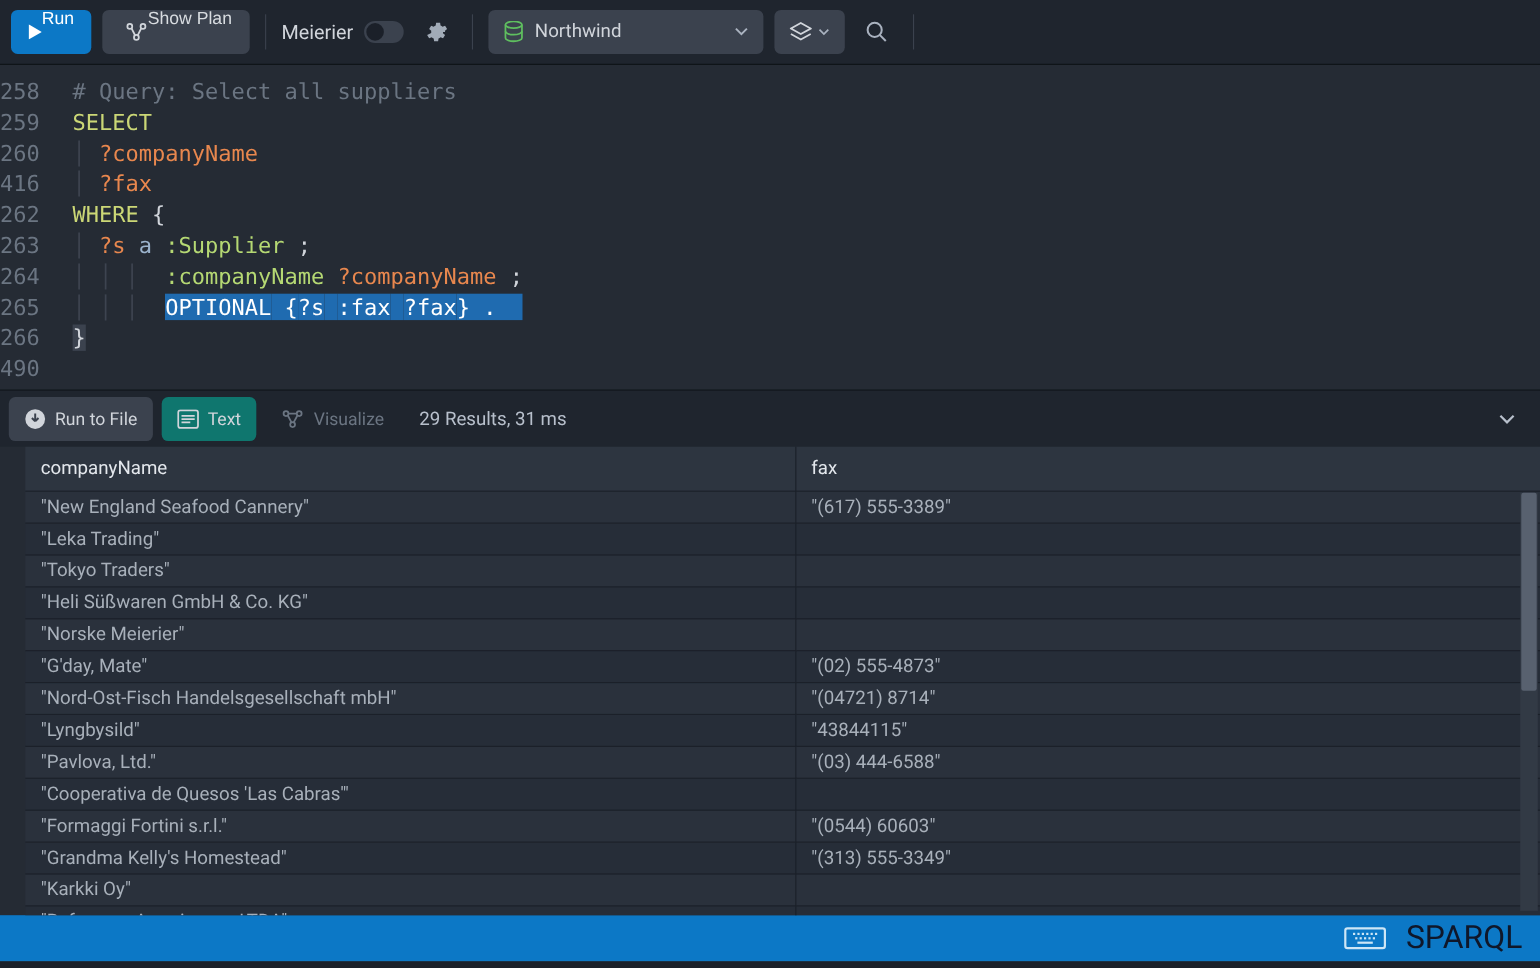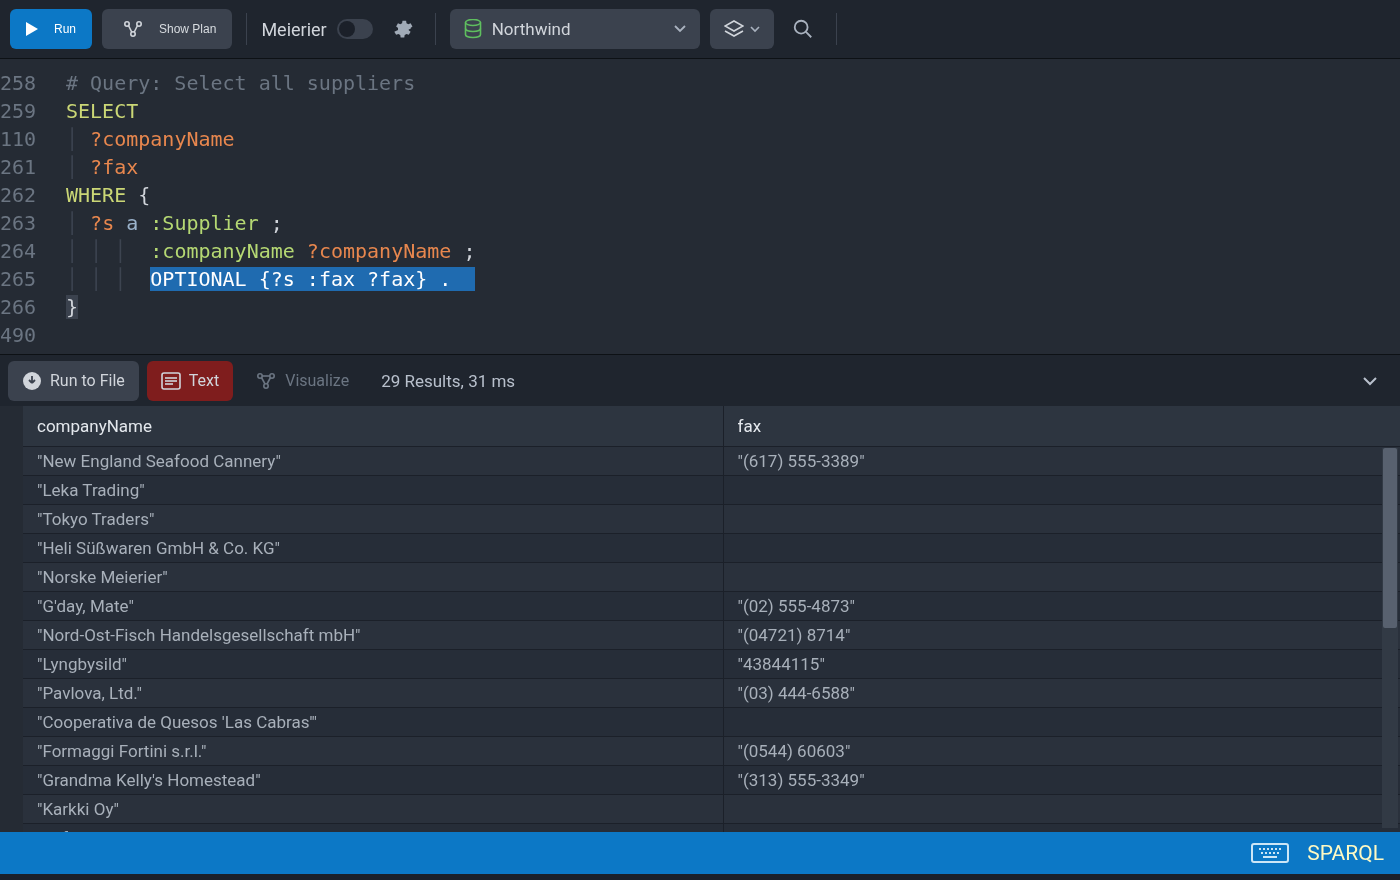--- a/index.html
+++ b/index.html
@@ -16,26 +16,25 @@
   height: 59px;
   display: flex;
   align-items: center;
   padding: 0 10px;
   gap: 10px;
   background: #1f252e;
   border-bottom: 1px solid #0d1115;
 }
 .btn {
   display: flex;
-  align-items: center;
-  gap: 16px;
+  gap: 0;
   height: 40px;
   padding: 0 16px;
   border-radius: 6px;
-  font-size: 12px;
+  font-size: 16px;
   cursor: pointer;
   border: none;
   color: #d8dce0;
 }
 .btn-primary { background: #0c78c6; color: #fff; }
 .btn-secondary { background: #3b424e; padding-left: 21px; }
 .btn-ghost { background: transparent; }
 .toolbar .divider {
   width: 1px; height: 32px; background: #3b424e; margin: 0 4px;
 }
@@ -108,21 +107,21 @@
   border-top: 1px solid #0d1115;
 }
 .rbtn {
   display: flex; align-items: center; gap: 8px;
   height: 40px; padding: 0 14px;
   border-radius: 6px; font-size: 16px;
   background: #3b424e;
   cursor: pointer;
   color: #d1d5db;
 }
-.rbtn.sel2 { background: #7f1d1d; }
+.rbtn.sel2 { background: #0f766e; }
 .rbtn.dis { color: #6b7582; }
 .results-info { font-size: 17px; color: #b8c0cc; margin-left: 10px; }
 .results-bar .chev-right { margin-left: auto; padding: 0 14px; color: #b8c0cc; cursor: pointer;}
 
 
 .results-wrap {
   height: 426px;
   position: relative;
   overflow: hidden;
 }
@@ -167,21 +166,21 @@
   align-items: center;
   justify-content: flex-end;
   padding: 0 16px;
   gap: 18px;
 }
 .statusbar .kbd-icon {
   border: 2px solid #cde6f6; border-radius: 3px;
   padding: 1px 5px;
 }
 .statusbar .lang {
-  font-size: 21px; color: #fef9c3;
+  font-size: 29px; color: #0f172a;
 }
 
 
 .bottom-gap { height: 6px; background: #1b2029; }
 
 </style>
 </head>
 <body>
 
 <div class="toolbar">
@@ -260,22 +259,22 @@
   </span>
 
   <div class="divider"></div>
 
 </div>
 
 <div class="editor">
   <div class="gutter" id="gutter">
       <div>258</div>
       <div>259</div>
-      <div>110</div>
-      <div>261</div>
+      <div>260</div>
+      <div>416</div>
       <div>262</div>
       <div>263</div>
       <div>264</div>
       <div>265</div>
       <div>266</div>
       <div>490</div>
     </div>
   <div class="code" id="code"><div><span class="tok-comment"># Query: Select all suppliers</span></div><div><span class="tok-keyword">SELECT</span></div><div><span class="indent-guide" style="color: rgb(61, 68, 80);">│ </span><span class="tok-var">?companyName</span></div><div><span class="indent-guide" style="color: rgb(61, 68, 80);">│ </span><span class="tok-var">?fax</span></div><div><span class="tok-keyword">WHERE</span><span class="tok-punc"> {</span></div><div><span class="indent-guide" style="color: rgb(61, 68, 80);">│ </span><span class="tok-var">?s</span><span class="tok-punc"> </span><span class="tok-a">a</span><span class="tok-punc"> </span><span class="tok-pred">:Supplier</span><span class="tok-punc"> ;</span></div><div><span class="indent-guide" style="color: rgb(61, 68, 80);">│ │ │  </span><span class="tok-pred">:companyName</span><span class="tok-punc"> </span><span class="tok-var">?companyName</span><span class="tok-punc"> ;</span></div><div><span class="indent-guide" style="color: rgb(61, 68, 80);">│ │ │  </span><span class="tok-keyword sel">OPTIONAL</span><span class="tok-punc sel"> {</span><span class="tok-var sel">?s</span><span class="tok-punc sel"> </span><span class="tok-pred sel">:fax</span><span class="tok-punc sel"> </span><span class="tok-var sel">?fax</span><span class="tok-punc sel">} .  </span></div><div><span class="tok-brace-hi" style="background: rgb(59, 66, 78); color: rgb(209, 213, 219);">}</span></div><div>&nbsp;</div></div>
 </div>
 

